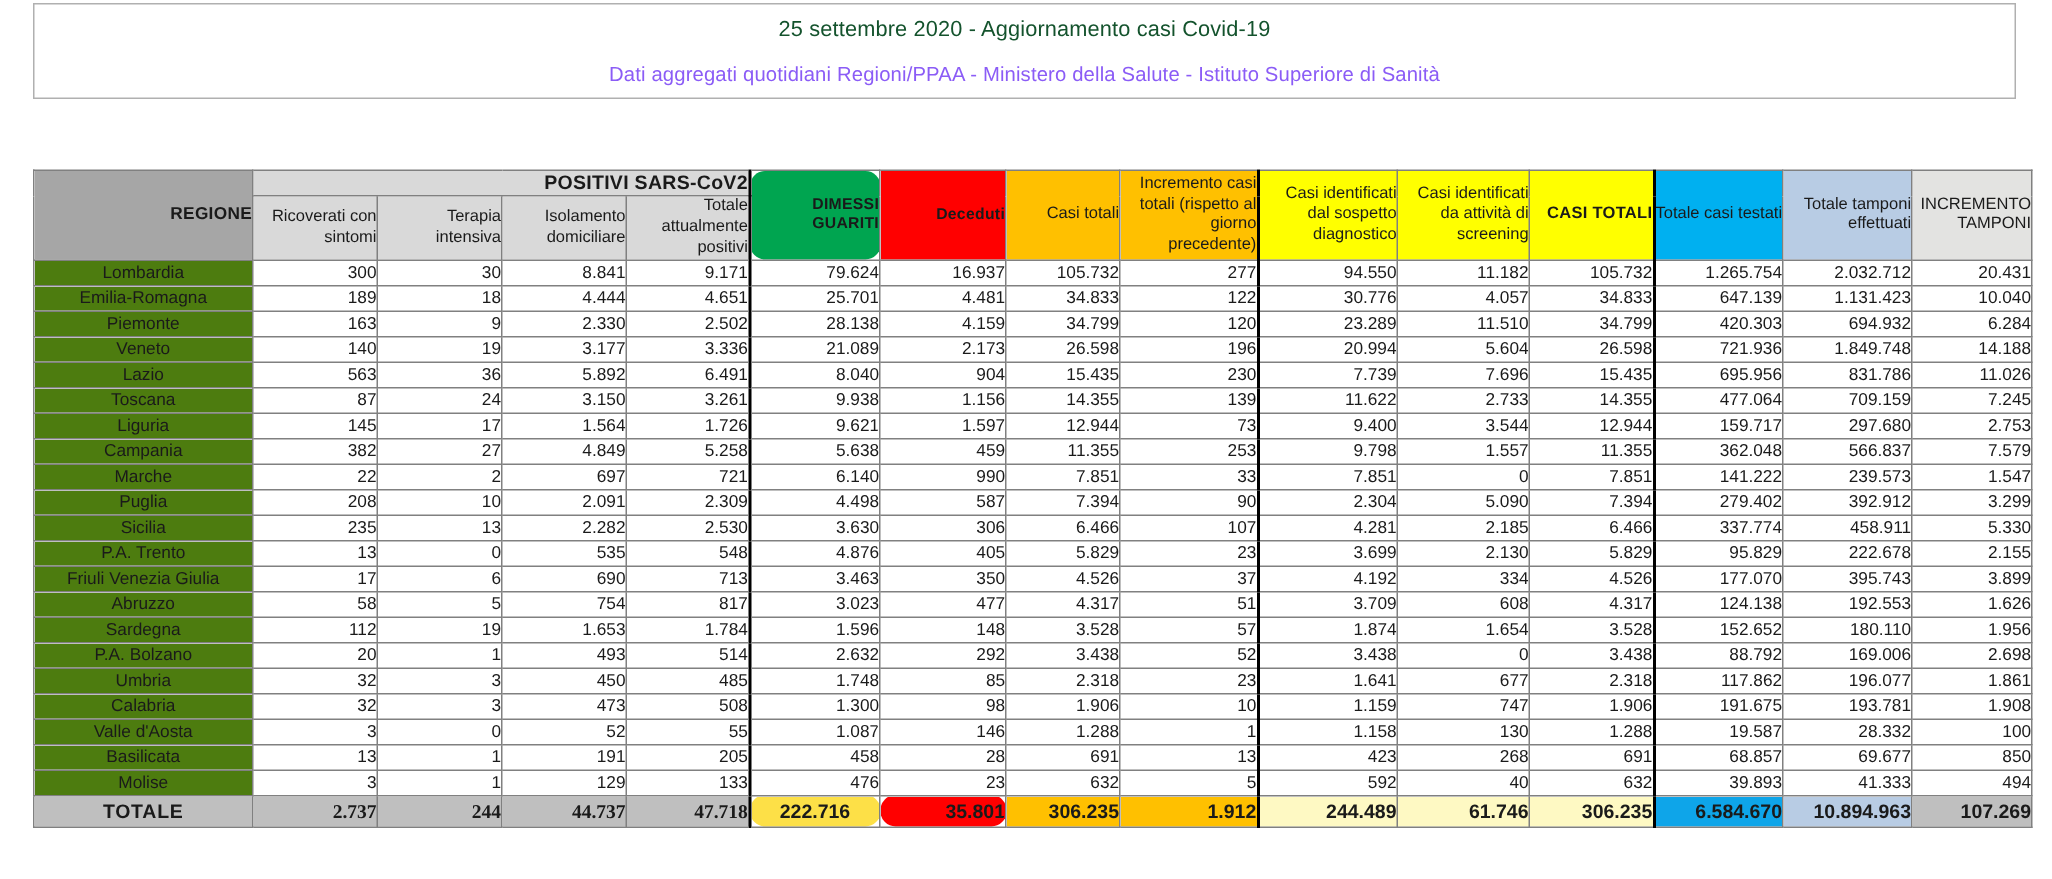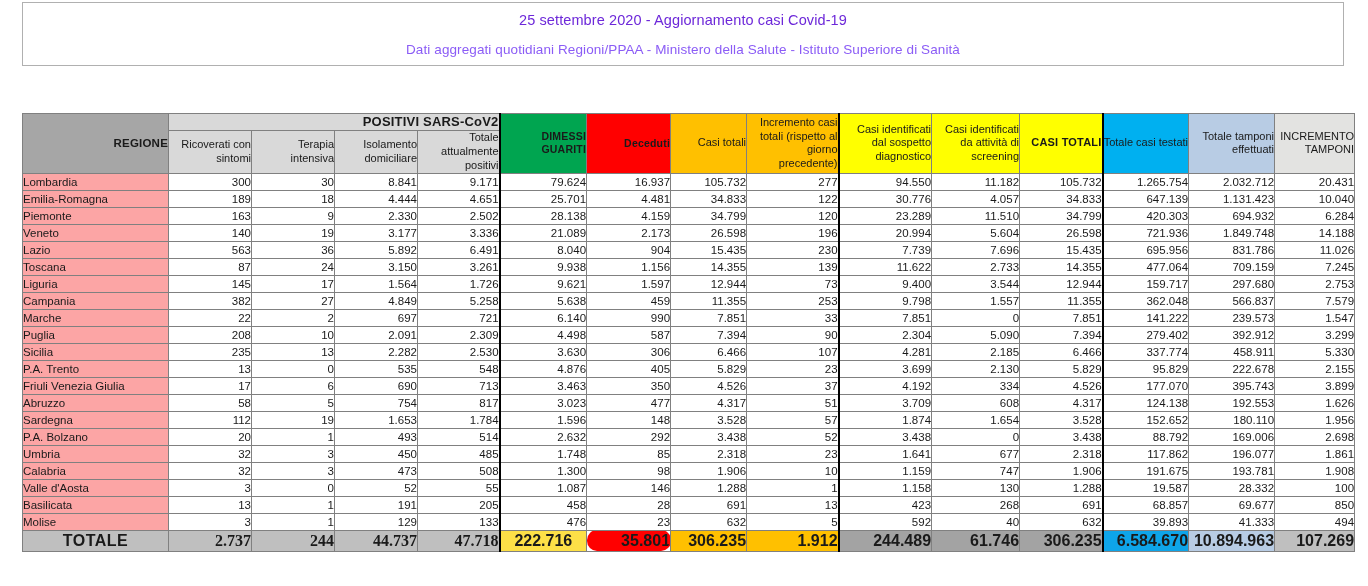--- a/index.html
+++ b/index.html
@@ -29,21 +29,21 @@
     border: 1px solid #b0b0b0;
     background: #ffffff;
     box-sizing: border-box;
     display: flex;
     flex-direction: column;
     align-items: center;
     justify-content: center;
   }
   .title-line1 {
     font-size: 14.5px;
-    color: #6d28d9;
+    color: #14532d;
     letter-spacing: 0.1px;
     margin-bottom: 14px;
     white-space: nowrap;
   }
   .title-line2 {
     font-size: 13.5px;
     color: #8b5cf6;
     letter-spacing: 0.1px;
     white-space: nowrap;
   }
@@ -97,61 +97,61 @@
   th.h-green  { background: #00a550; font-weight: bold; font-size: 10.5px; letter-spacing: 0.2px; }
   th.h-red    { background: #ff0000; font-weight: bold; font-size: 10.5px; letter-spacing: 0.2px; }
   th.h-orange { background: #ffc000; margin-top: 40px; }
   th.h-yellow { background: #ffff00; }
   th.h-yellow-b { background: #ffff00; font-weight: bold; font-size: 11px; letter-spacing: 0.2px; }
   th.h-cyan   { background: #00b0f0; }
   th.h-lblue  { background: #b8cce4; }
   th.h-gray   { background: #e3e3e1; }
 
   
-  .sep-left  { border-left: 2px solid #000000 !important; }
+  .sep-left  { border-left: 2px solid #000000 !important; border-radius: 10px; }
   .sep-right { border-right: 2px solid #000000 !important; }
 
   
   td.region-name {
-    text-align: left;
+    text-align: center;
     padding: 0 0 0 5px;
     font-size: 11.5px;
     height: 16px;
     line-height: 16px;
     white-space: nowrap;
-    background: #fca5a5;
+    background: #4d7c0f;
   }
   td.num {
     text-align: right;
     padding: 0 5px 0 0;
     font-size: 11.5px;
     height: 16px;
     line-height: 16px;
     background: #ffffff;
     white-space: nowrap;
   }
 
   
   tr.totals td {
     font-weight: bold;
     height: 20px;
     line-height: 20px;
-    font-size: 16px;
+    font-size: 13px;
   }
   tr.totals td.t-label {
     background: #bfbfbf;
     text-align: center;
     padding: 0;
     letter-spacing: 0.5px;
   }
   tr.totals td.t-gray   { background: #bfbfbf; font-family: Liberation Serif, serif; }
   tr.totals td.t-green  { background: #fde047; text-align: center; }
   tr.totals td.t-red    { background: #ff0000; border-radius: 10px; }
   tr.totals td.t-orange { background: #ffc000; }
-  tr.totals td.t-yellow { background: #a3a3a3; padding-left: 23px; }
+  tr.totals td.t-yellow { background: #fef9c3; padding-left: 23px; }
   tr.totals td.t-cyan   { background: #0ea5e9; }
   tr.totals td.t-lblue  { background: #b8cce4; margin-top: 44px; }
   tr.totals td.t-gray2  { background: #bfbfbf; }
 </style>
 </head>
 <body>
 
 <div id="page">
 
   <div class="title-box">

